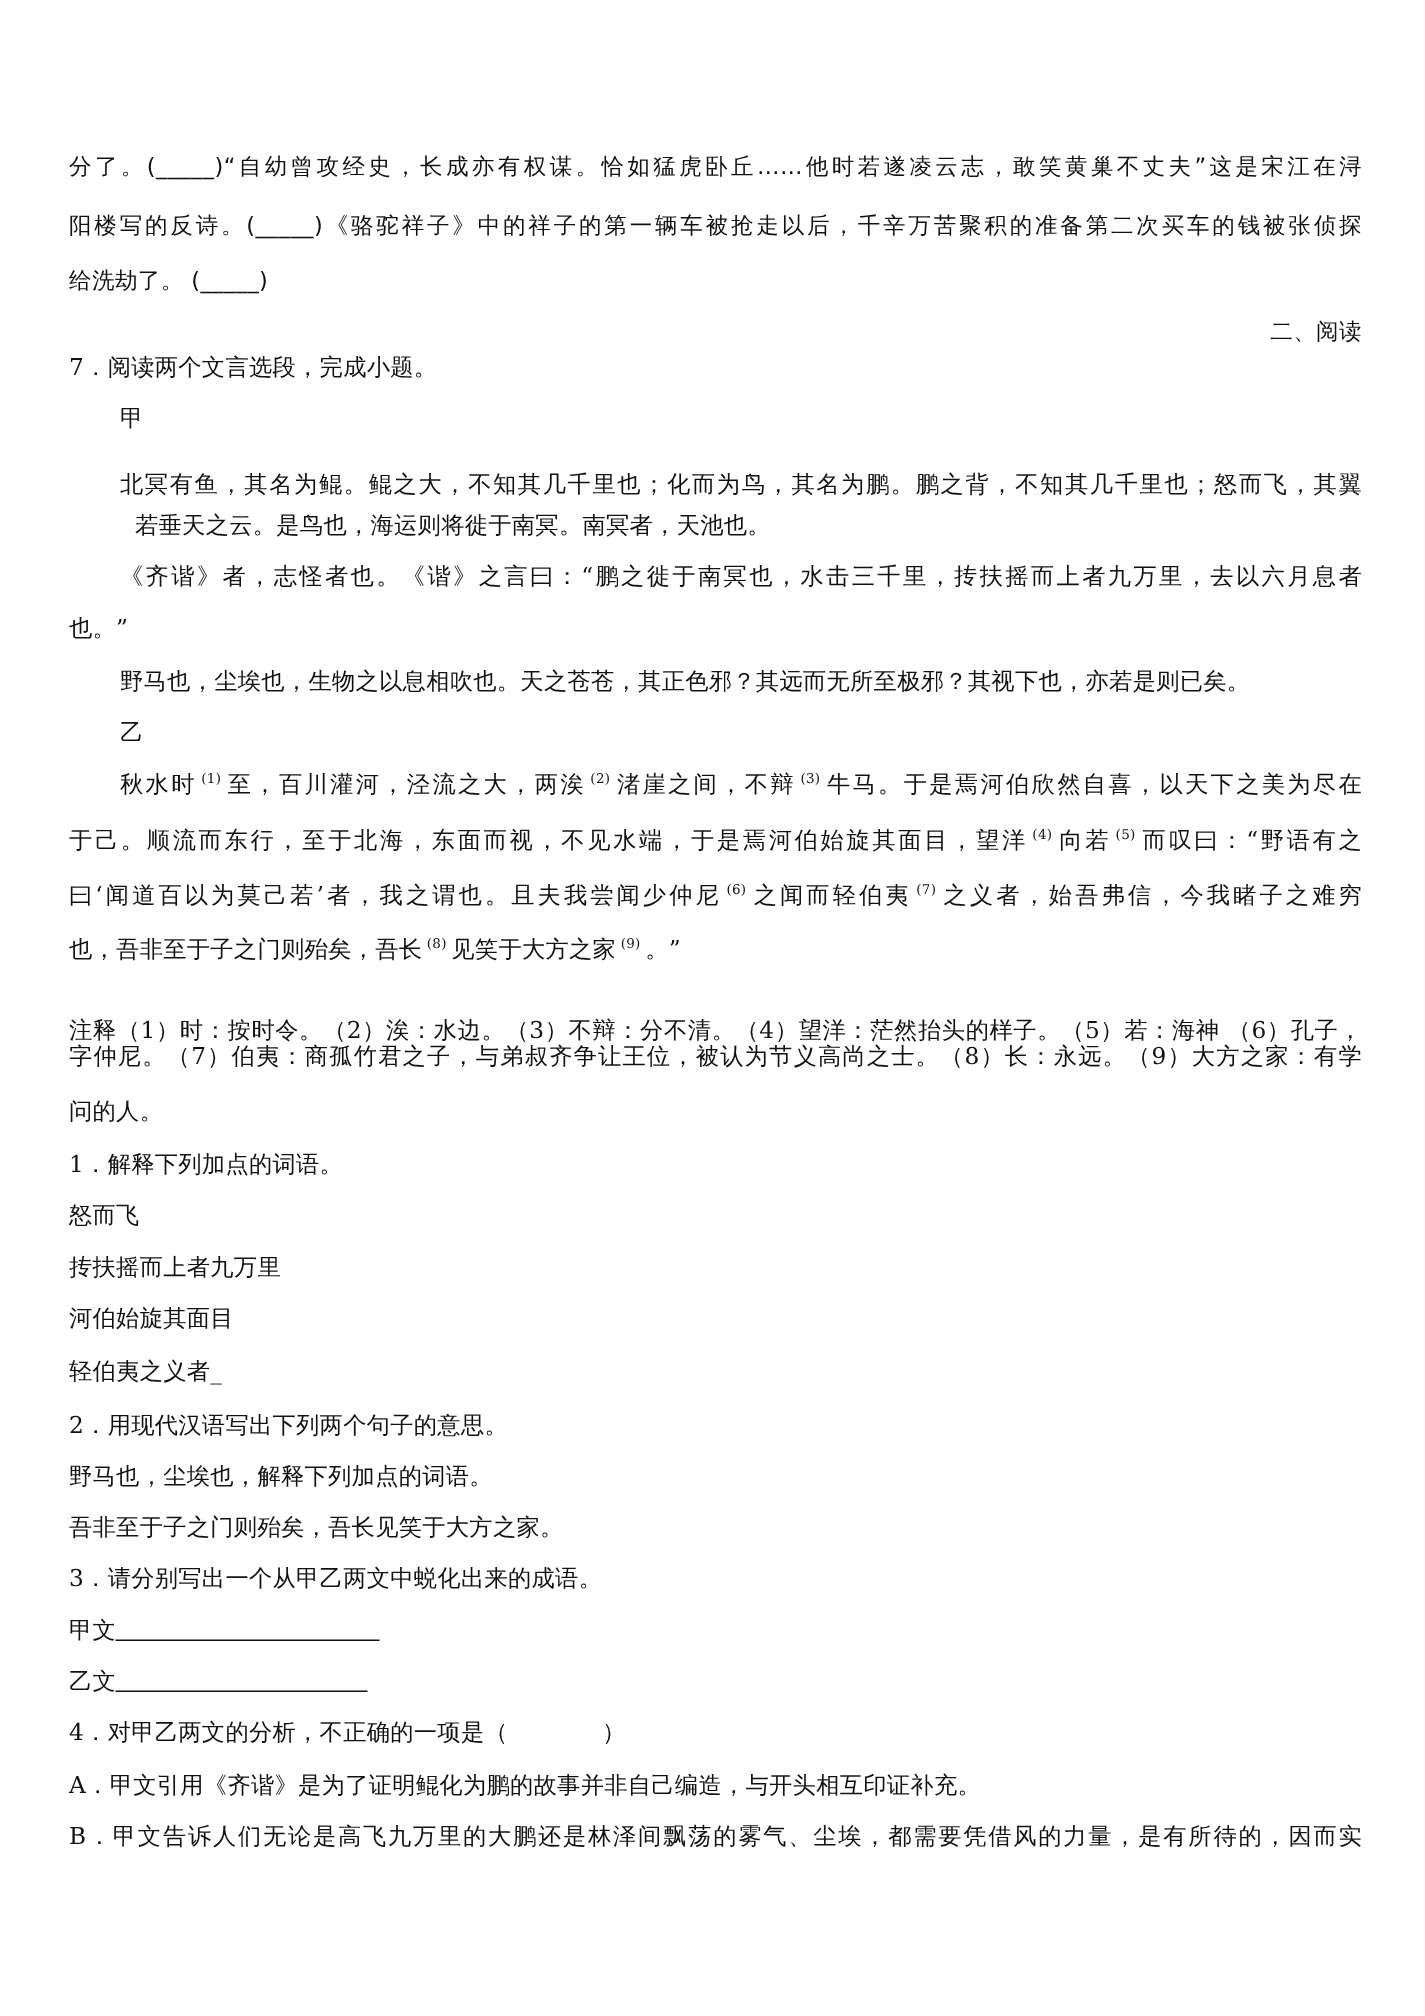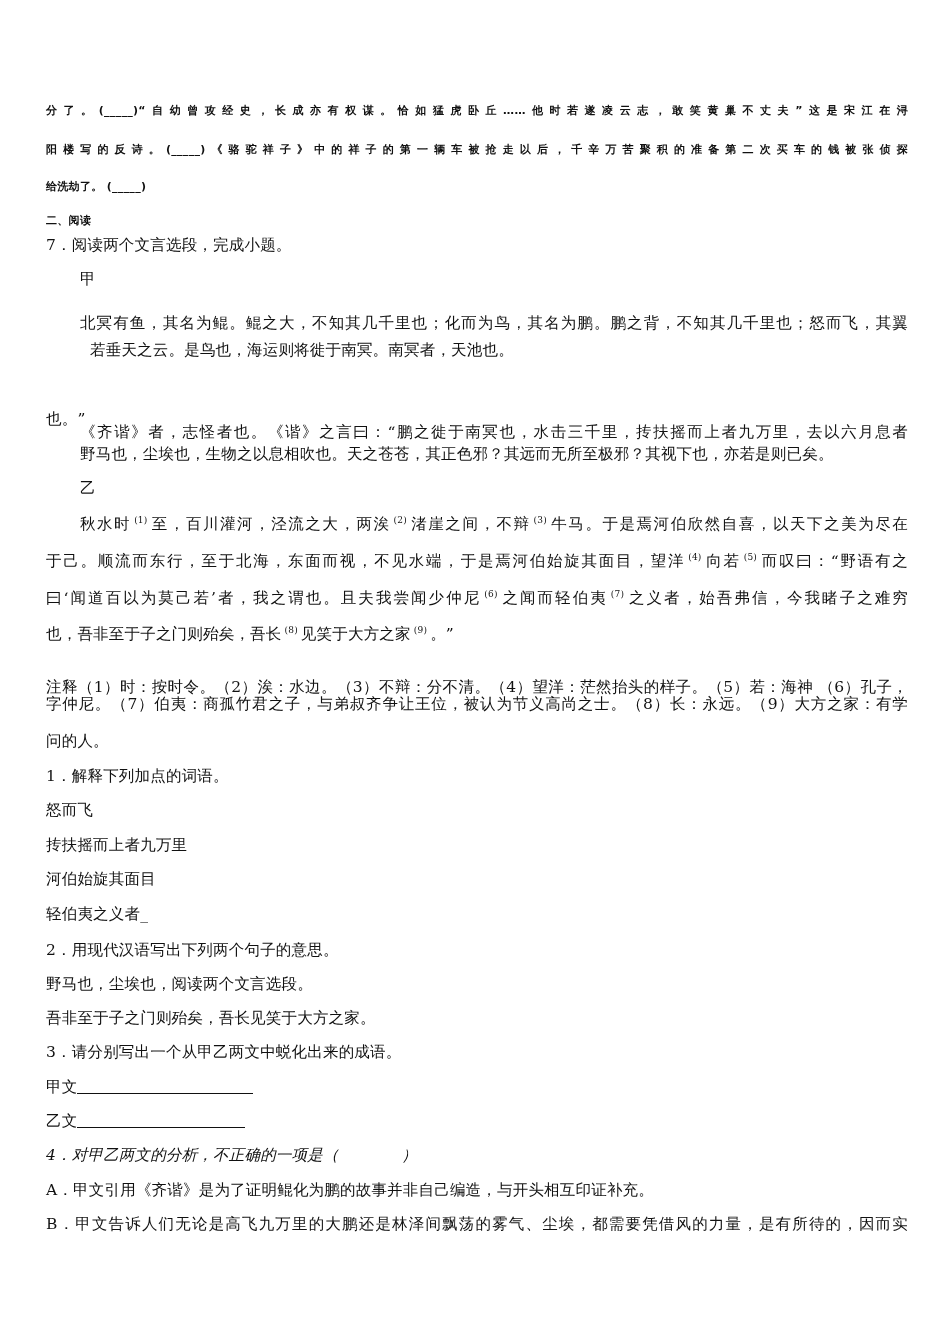--- a/index.html
+++ b/index.html
@@ -7,43 +7,43 @@
     width: 950px; height: 1344px; position: relative; overflow: hidden;
     font-family: "DejaVu Serif", "Liberation Serif", serif;
     color: #111111;
   }
   .page { position: absolute; left: 46px; top: 0; width: 862px; }
   .line {
     position: absolute; left: 0; width: 862px;
     font-size: 15.5px; line-height: 20px; white-space: nowrap;
     letter-spacing: 0.2px;
   }
-  .bold { font-family: "DejaVu Sans", "Liberation Sans", sans-serif; font-weight: bold; font-size: 11px; letter-spacing: 0.3px; }
+  .bold { font-family: "DejaVu Sans", "Liberation Sans", sans-serif; font-weight: normal; font-size: 15px; letter-spacing: 0.3px; }
   .justify { text-align: justify; text-align-last: justify; }
   .indent { padding-left: 34px; box-sizing: border-box; }
   .sup { font-size: 9px; vertical-align: 6px; margin: 0 3px; }
   .ul { }
   .blank-line { display: inline-block; border-bottom: 1px solid #111; height: 14px; vertical-align: -2px; }
 </style>
 </head>
 <body>
 
 <div class="page">
 
   <div class="line bold justify" style="top:101px;">分了。(_____)“自幼曾攻经史，长成亦有权谋。恰如猛虎卧丘……他时若遂凌云志，敢笑黄巢不丈夫”这是宋江在浔</div>
   <div class="line bold justify" style="top:140px;">阳楼写的反诗。(_____)《骆驼祥子》中的祥子的第一辆车被抢走以后，千辛万苦聚积的准备第二次买车的钱被张侦探</div>
   <div class="line bold" style="top:177px;">给洗劫了。 (_____)</div>
 
-  <div class="line bold" style="top:211px;">二、阅读</div>
+  <div class="line bold" style="top:211px;text-align:right;">二、阅读</div>
   <div class="line" style="top:235px;">7．阅读两个文言选段，完成小题。</div>
 
   <div class="line indent" style="top:269px;">甲</div>
   <div class="line indent justify" style="top:303px;margin-top:10px;">北冥有鱼，其名为鲲。鲲之大，不知其几千里也；化而为鸟，其名为鹏。鹏之背，不知其几千里也；怒而飞，其翼</div>
   <div class="line" style="top:340px;margin-left:44px;">若垂天之云。是鸟也，海运则将徙于南冥。南冥者，天池也。</div>
-  <div class="line indent justify" style="top:374px;margin-top:48px;">《齐谐》者，志怪者也。《谐》之言曰：“鹏之徙于南冥也，水击三千里，抟扶摇而上者九万里，去以六月息者</div>
+  <div class="line indent justify" style="top:374px;">《齐谐》者，志怪者也。《谐》之言曰：“鹏之徙于南冥也，水击三千里，抟扶摇而上者九万里，去以六月息者</div>
   <div class="line" style="top:409px;">也。”</div>
   <div class="line indent" style="top:444px;">野马也，尘埃也，生物之以息相吹也。天之苍苍，其正色邪？其远而无所至极邪？其视下也，亦若是则已矣。</div>
 
   <div class="line indent" style="top:478px;">乙</div>
 
   <div class="line indent justify" style="top:510px;">
     <span>秋水时</span><span class="sup">(1)</span><span>至，百川灌河，泾流之大，两涘</span><span class="sup">(2)</span><span>渚崖之间，不辩</span><span class="sup">(3)</span><span>牛马。于是焉河伯欣然自喜，以天下之美为尽在</span>
   </div>
   <div class="line justify" style="top:547px;">
     <span>于己。顺流而东行，至于北海，东面而视，不见水端，于是焉河伯始旋其面目，望洋</span><span class="sup">(4)</span><span>向若</span><span class="sup">(5)</span><span>而叹曰：“野语有之</span>
@@ -61,28 +61,28 @@
 
   <div class="line" style="top:766px;">1．解释下列加点的词语。</div>
   <div class="line" style="top:800px;">怒而飞</div>
   <div class="line" style="top:835px;">抟扶摇而上者九万里</div>
   <div class="line" style="top:869px;">河伯始旋其面目</div>
   <div class="line" style="top:904px;">
     <span>轻</span><span class="ul">伯夷</span><span>之义者_</span>
   </div>
 
   <div class="line" style="top:940px;">2．用现代汉语写出下列两个句子的意思。</div>
-  <div class="line" style="top:974px;">野马也，尘埃也，阅读两个文言选段。</div>
+  <div class="line" style="top:974px;">野马也，尘埃也，解释下列加点的词语。</div>
   <div class="line" style="top:1008px;">吾非至于子之门则殆矣，吾长见笑于大方之家。</div>
 
   <div class="line" style="top:1042px;">3．请分别写出一个从甲乙两文中蜕化出来的成语。</div>
   <div class="line" style="top:1077px;">
     <span>甲文</span><span class="blank-line" style="width:176px;"></span>
   </div>
   <div class="line" style="top:1111px;">
     <span>乙文</span><span class="blank-line" style="width:168px;"></span>
   </div>
 
-  <div class="line" style="top:1145px;font-style:italic;">4．对甲乙两文的分析，不正确的一项是（　　　　）</div>
+  <div class="line" style="top:1145px;">4．对甲乙两文的分析，不正确的一项是（　　　　）</div>
   <div class="line" style="top:1180px;">A．甲文引用《齐谐》是为了证明鲲化为鹏的故事并非自己编造，与开头相互印证补充。</div>
   <div class="line justify" style="top:1214px;">B．甲文告诉人们无论是高飞九万里的大鹏还是林泽间飘荡的雾气、尘埃，都需要凭借风的力量，是有所待的，因而实</div>
 
 </div>
 
 </body></html>

